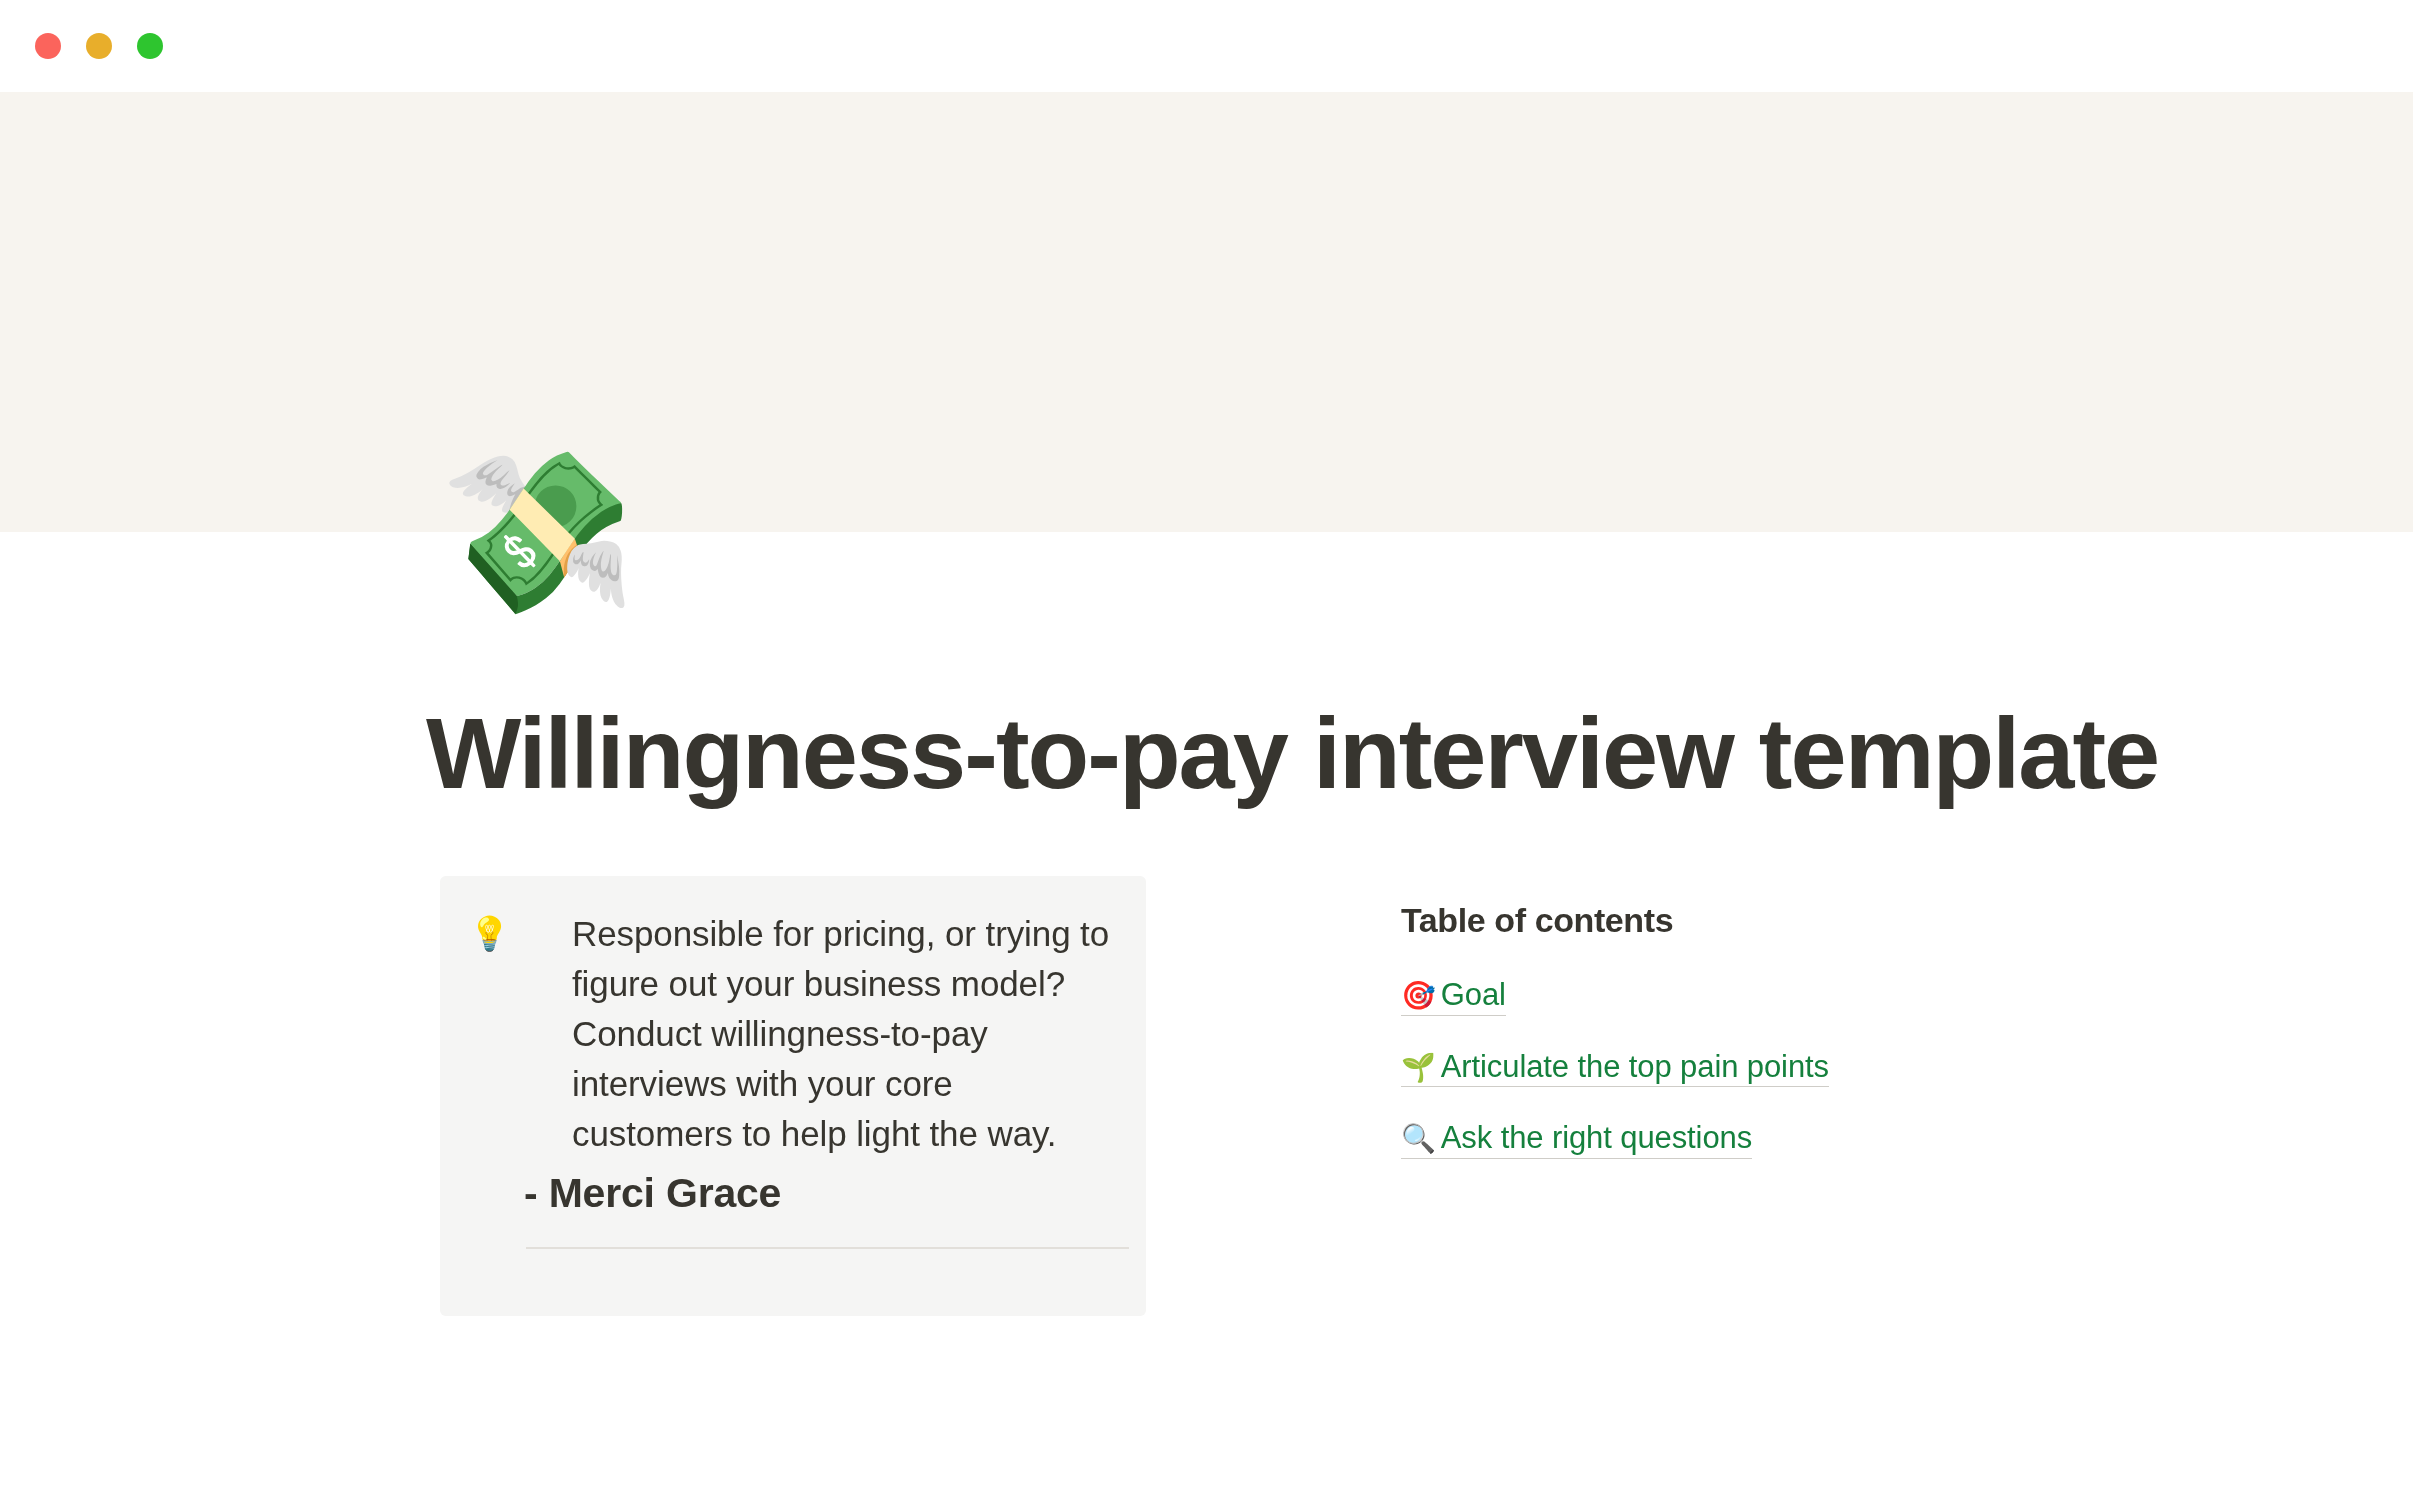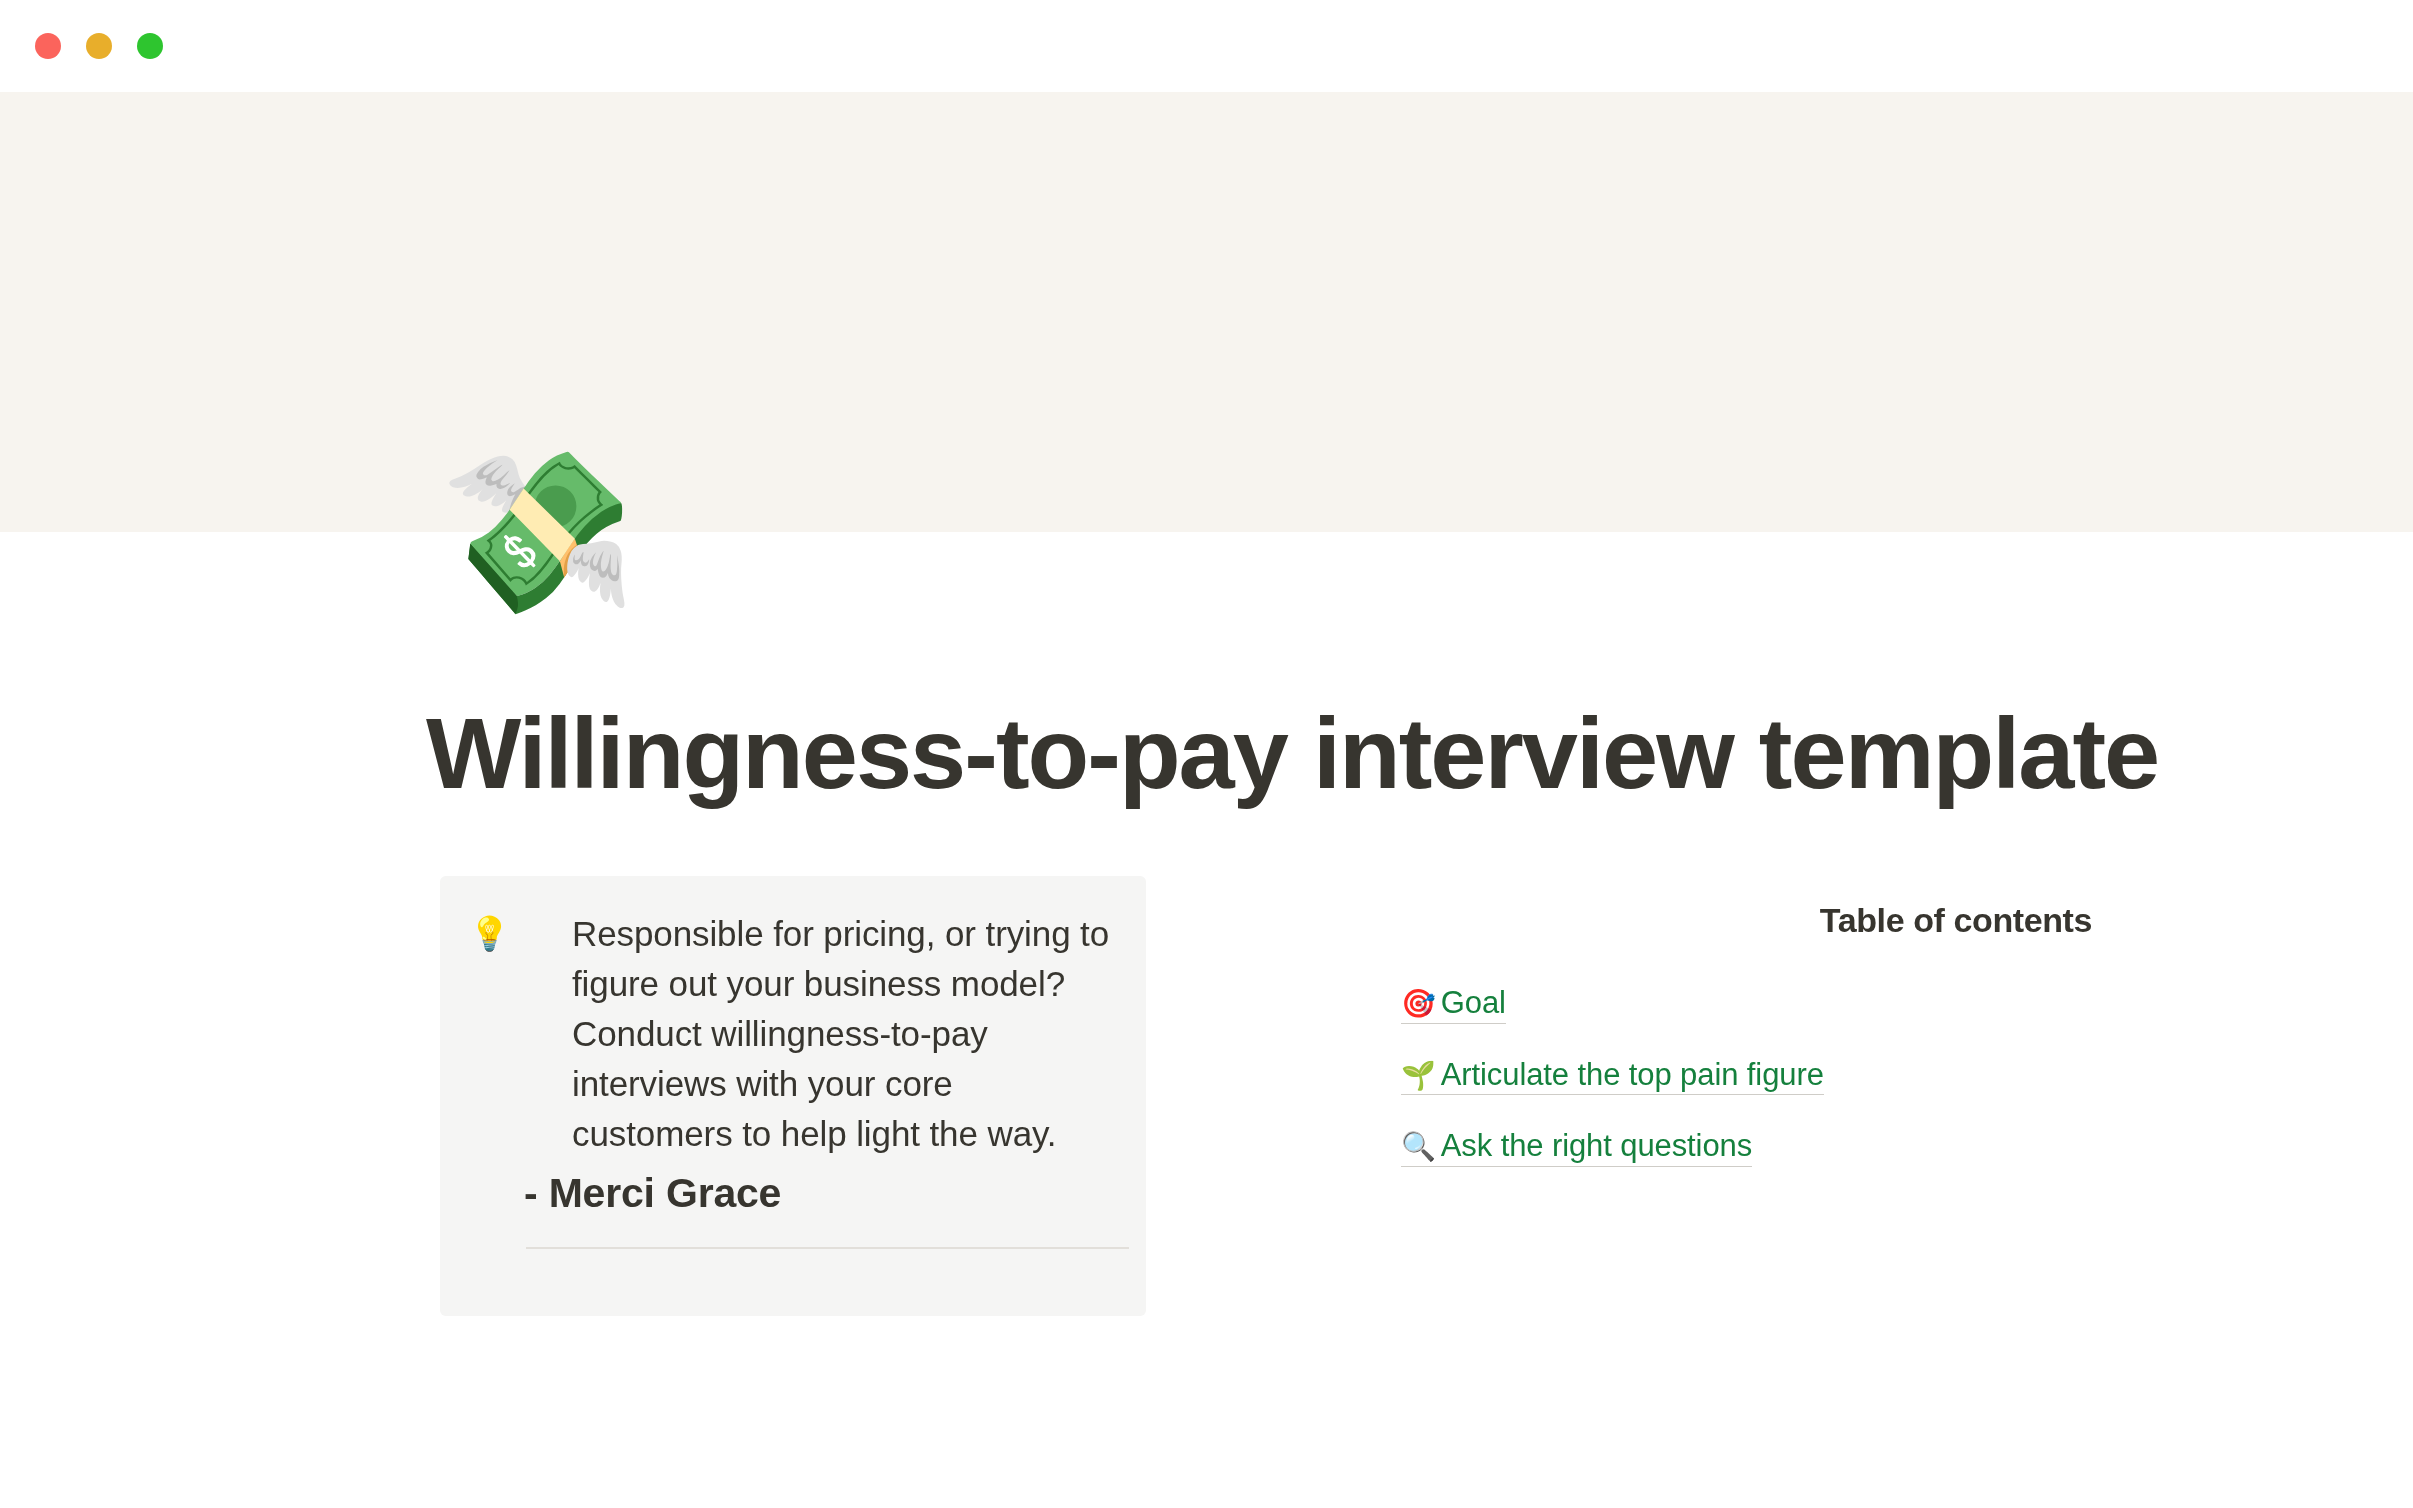--- a/index.html
+++ b/index.html
@@ -162,22 +162,21 @@
   .toc {
     width: 691px;
     padding-top: 24px;
   }
   .toc-heading {
     font-size: 34px;
     line-height: 41px;
     font-weight: 700;
     color: #37352f;
     letter-spacing: -0.4px;
-    margin-bottom: 38px;
-    text-align: right;
+    margin-bottom: 30px;
   }
   .toc-list {
     list-style: none;
   }
   .toc-item {
     margin-bottom: 17.6px;
     line-height: 47px;
     display: block;
   }
   .toc-link {
@@ -229,21 +228,21 @@
         </div>
 
         <div class="callout-divider"></div>
 
       </div>
 
       <div class="toc">
         <div class="toc-heading">Table of contents</div>
         <ul class="toc-list">
           <li class="toc-item"><a class="toc-link" href="#"><span class="toc-emoji">🎯</span><span>Goal</span></a></li>
-          <li class="toc-item"><a class="toc-link" href="#"><span class="toc-emoji">🌱</span><span>Articulate the top pain figure</span></a></li>
+          <li class="toc-item"><a class="toc-link" href="#"><span class="toc-emoji">🌱</span><span>Articulate the top pain points</span></a></li>
           <li class="toc-item"><a class="toc-link" href="#"><span class="toc-emoji">🔍</span><span>Ask the right questions</span></a></li>
         </ul>
       </div>
 
     </div>
   </div>
 </div>
 
 
 </body></html>

